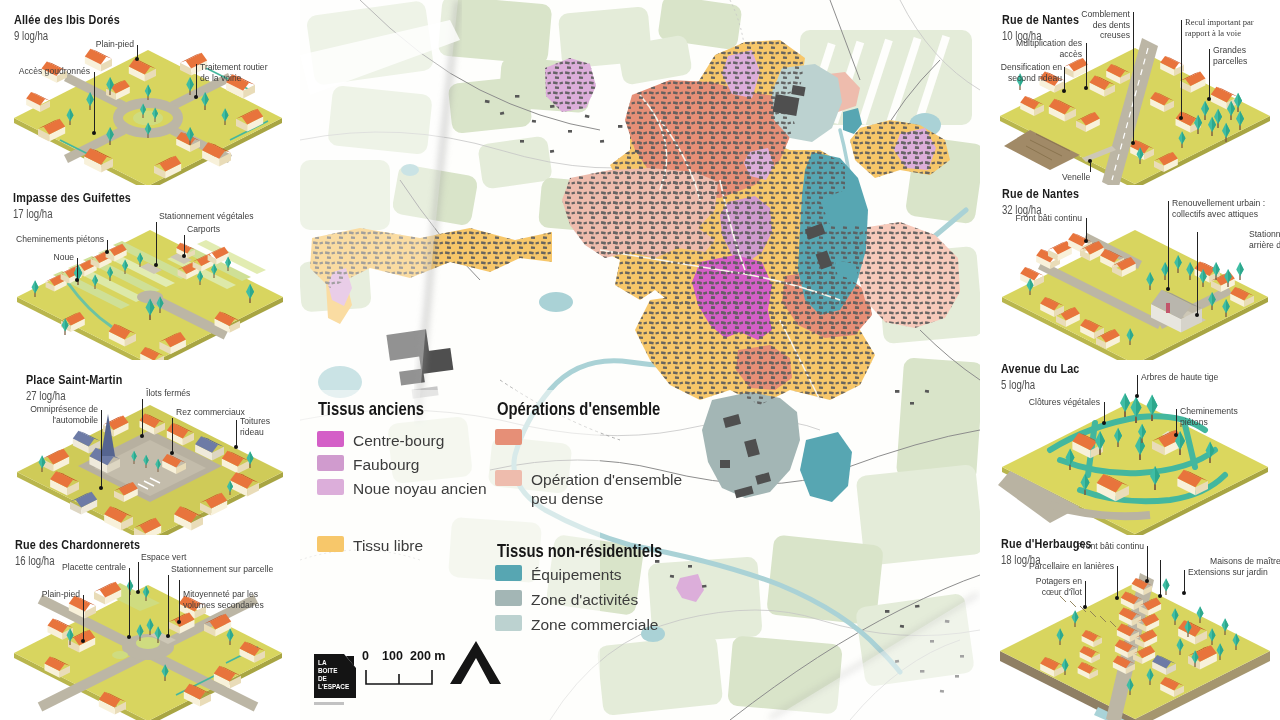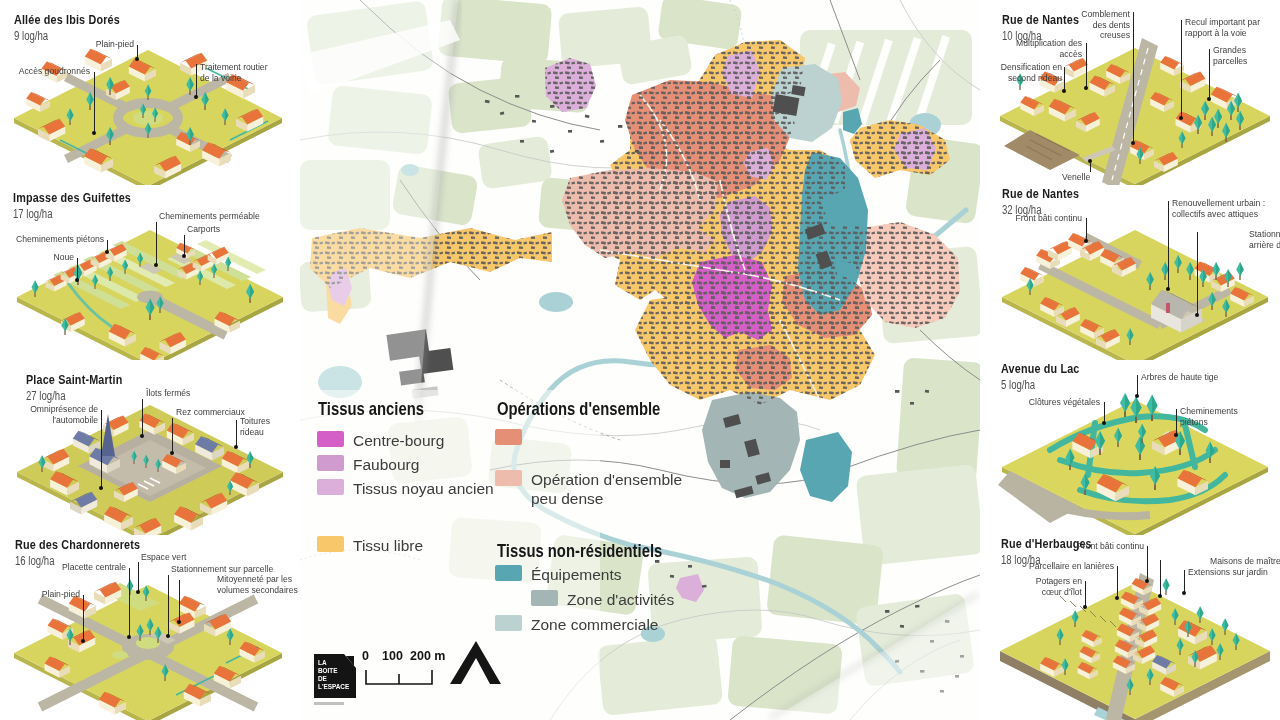--- a/index.html
+++ b/index.html
@@ -299,42 +299,42 @@
   <div class="lg-item" style="left:317px;top:431px;width:170px;">
     <span class="sw sw-cb"></span>
     <span class="lg-lab">Centre-bourg</span>
       </div>
   <div class="lg-item" style="left:317px;top:455px;width:170px;">
     <span class="sw sw-fb"></span>
     <span class="lg-lab">Faubourg</span>
       </div>
   <div class="lg-item" style="left:317px;top:479px;width:190px;">
     <span class="sw sw-an"></span>
-    <span class="lg-lab">Tissus noyau ancien</span>
+    <span class="lg-lab">Noue noyau ancien</span>
       </div>
   <div class="lg-item" style="left:317px;top:536px;width:170px;">
     <span class="sw sw-tl"></span>
     <span class="lg-lab">Tissu libre</span>
       </div>
 
   <div class="lg-title" style="left:497px;top:398px;">Opérations d'ensemble</div>
   <div class="lg-item" style="left:495px;top:429px;width:200px;">
     <span class="sw sw-oc"></span>
       </div>
   <div class="lg-item" style="left:495px;top:470px;width:200px;">
     <span class="sw sw-pd"></span>
     <span class="lg-lab" style="width:160px">Opération d'ensemble peu dense</span>
       </div>
 
   <div class="lg-title" style="left:497px;top:540px;">Tissus non-résidentiels</div>
   <div class="lg-item" style="left:495px;top:565px;width:180px;">
     <span class="sw sw-eq"></span>
     <span class="lg-lab">Équipements</span>
       </div>
-  <div class="lg-item" style="left:495px;top:590px;width:180px;margin-left:36px;">
+  <div class="lg-item" style="left:495px;top:590px;width:180px;">
     <span class="sw sw-za"></span>
     <span class="lg-lab">Zone d'activités</span>
       </div>
   <div class="lg-item" style="left:495px;top:615px;width:180px;">
     <span class="sw sw-zc"></span>
     <span class="lg-lab">Zone commerciale</span>
       </div>
 </div>
 
 <svg class="block" style="left:0;top:0;" width="300" height="185" viewBox="0 0 300 185">
@@ -731,21 +731,21 @@
   <div class="ann" style="left:58px;top:39px;width:76px;text-align:right;">Plain-pied</div>
   <div class="lead" style="left:137px;top:45px;height:13px;"></div>
   <div class="dot" style="left:135px;top:57px;"></div>
   <div class="ann" style="left:12px;top:66px;width:78px;text-align:right;">Accès goudronnés</div>
   <div class="lead" style="left:94px;top:72px;height:60px;"></div>
   <div class="dot" style="left:92px;top:131px;"></div>
   <div class="ann" style="left:200px;top:62px;width:72px;">Traitement routier de la voirie</div>
   <div class="lead" style="left:196px;top:64px;height:32px;"></div>
   <div class="dot" style="left:194px;top:95px;"></div>
 
-  <div class="ann" style="left:159px;top:211px;width:120px;">Cheminements perméable</div>
+  <div class="ann" style="left:159px;top:211px;width:120px;">Stationnement végétales</div>
   <div class="lead" style="left:156px;top:222px;height:42px;"></div>
   <div class="dot" style="left:154px;top:263px;"></div>
   <div class="ann" style="left:187px;top:224px;width:60px;">Carports</div>
   <div class="lead" style="left:184px;top:235px;height:20px;"></div>
   <div class="dot" style="left:182px;top:254px;"></div>
   <div class="ann" style="left:14px;top:234px;width:90px;text-align:right;">Cheminements piétons</div>
   <div class="lead" style="left:107px;top:240px;height:11px;"></div>
   <div class="dot" style="left:105px;top:250px;"></div>
   <div class="ann" style="left:40px;top:252px;width:34px;text-align:right;">Noue</div>
   <div class="lead" style="left:77px;top:258px;height:21px;"></div>
@@ -766,31 +766,31 @@
 
   <div class="ann" style="left:141px;top:552px;width:60px;">Espace vert</div>
   <div class="lead" style="left:138px;top:562px;height:29px;"></div>
   <div class="dot" style="left:136px;top:590px;"></div>
   <div class="ann" style="left:44px;top:562px;width:82px;text-align:right;">Placette centrale</div>
   <div class="lead" style="left:129px;top:568px;height:68px;"></div>
   <div class="dot" style="left:127px;top:635px;"></div>
   <div class="ann" style="left:171px;top:564px;width:124px;">Stationnement sur parcelle</div>
   <div class="lead" style="left:168px;top:575px;height:60px;"></div>
   <div class="dot" style="left:166px;top:634px;"></div>
-  <div class="ann" style="left:183px;top:574px;width:100px;margin-left:34px;">Mitoyenneté par les volumes secondaires</div>
+  <div class="ann" style="left:183px;top:589px;width:100px;">Mitoyenneté par les volumes secondaires</div>
   <div class="lead" style="left:179px;top:580px;height:41px;"></div>
   <div class="dot" style="left:177px;top:620px;"></div>
   <div class="ann" style="left:38px;top:589px;width:42px;text-align:right;">Plain-pied</div>
   <div class="lead" style="left:83px;top:595px;height:45px;"></div>
   <div class="dot" style="left:81px;top:639px;"></div>
 
   <div class="ann" style="left:1068px;top:9px;width:62px;text-align:right;">Comblement des dents creuses</div>
   <div class="lead" style="left:1133px;top:12px;height:130px;"></div>
   <div class="dot" style="left:1131px;top:141px;"></div>
-  <div class="ann" style="left:1185px;top:17px;width:92px;">Recul important par rapport à la voie</div>
+  <div class="ann" style="left:1185px;top:17px;width:92px;font-family:Liberation Serif, serif;">Recul important par rapport à la voie</div>
   <div class="lead" style="left:1181px;top:20px;height:97px;"></div>
   <div class="dot" style="left:1179px;top:116px;"></div>
   <div class="ann" style="left:1006px;top:38px;width:76px;text-align:right;">Multiplication des accès</div>
   <div class="lead" style="left:1086px;top:43px;height:44px;"></div>
   <div class="dot" style="left:1084px;top:86px;"></div>
   <div class="ann" style="left:1213px;top:45px;width:50px;">Grandes parcelles</div>
   <div class="lead" style="left:1209px;top:49px;height:49px;"></div>
   <div class="dot" style="left:1207px;top:97px;"></div>
   <div class="ann" style="left:982px;top:62px;width:80px;text-align:right;">Densification en second rideau</div>
   <div class="lead" style="left:1064px;top:67px;height:23px;"></div>

